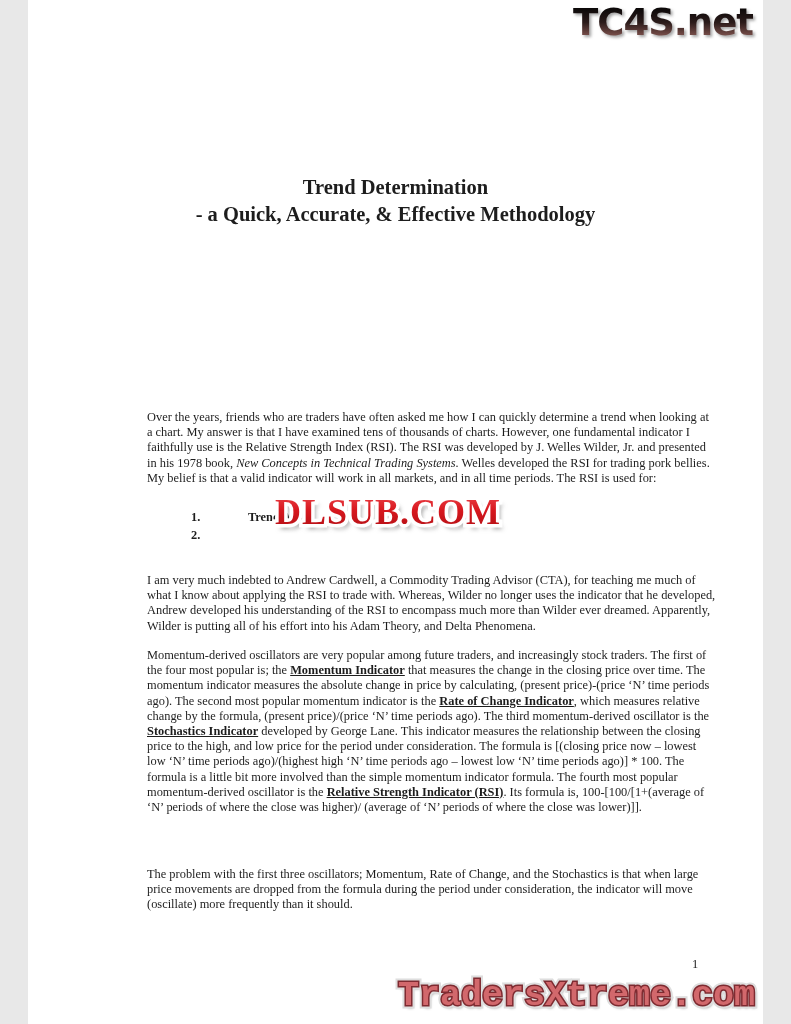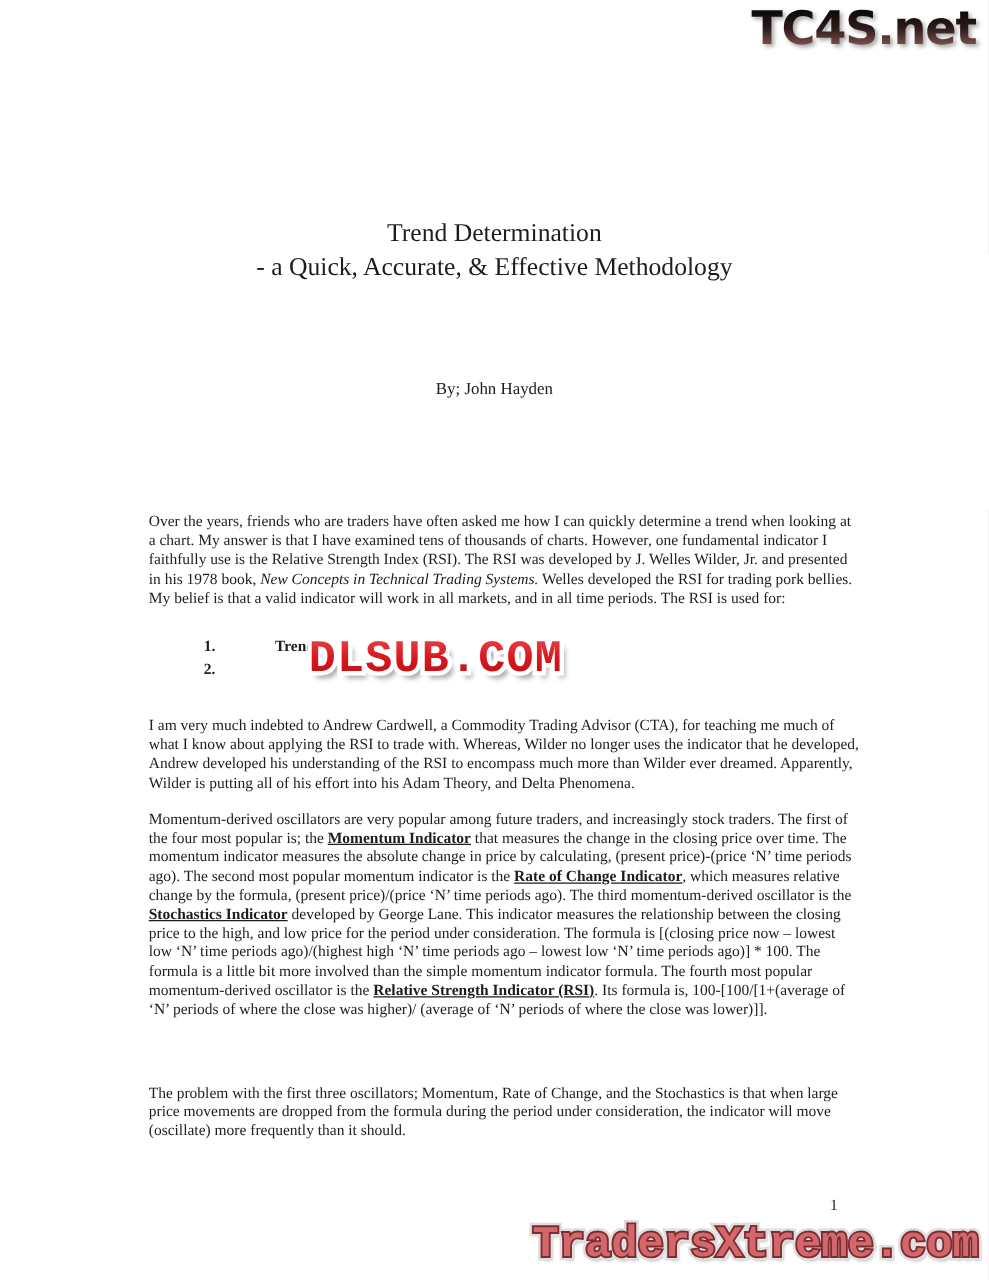--- a/index.html
+++ b/index.html
@@ -1,34 +1,34 @@
 <!DOCTYPE html>
 <html><head>
 <meta charset="utf-8">
 <style>
   html,body { margin:0; padding:0; background:#e8e8e8; }
   .page {
-    position:relative; width:791px; height:1024px; margin:0 auto;
+    position:relative; width:735px; height:1024px; margin:0 auto;
     background:#ffffff; overflow:hidden;
     font-family:"Liberation Serif", serif; color:#1d1d1d;
   }
 
   
   .header-logo {
     position:absolute; top:1px; right:10px;
     font-family:"DejaVu Sans", sans-serif; font-weight:bold;
     font-size:37px; letter-spacing:-1px; white-space:nowrap;
     background:linear-gradient(180deg,#050505 10%,#2b1b1a 50%,#96625c 92%);
     -webkit-background-clip:text; background-clip:text; color:transparent;
     filter:drop-shadow(2px 2px 1.5px rgba(90,90,90,0.55));
   }
 
   .title {
     position:absolute; top:174px; left:0; width:100%;
-    text-align:center; font-size:20.5px; line-height:26.5px; font-weight:normal;
+    text-align:center; font-size:20.5px; line-height:26.5px; font-weight:bold;
   }
   .byline {
     position:absolute; top:303px; left:0; width:100%;
     text-align:center; font-size:13.5px;
   }
 
   .para {
     position:absolute; left:115px; width:569px;
     font-size:12.4px; line-height:15.2px; margin:4px; text-align:left;
   }
@@ -40,22 +40,22 @@
     font-size:12.4px; line-height:17.5px;
   }
   .li { display:flex; }
   .num { width:57px; font-weight:bold; }
   .lbl-bold { font-weight:bold; }
   .lbl-rest { font-weight:normal; }
 
   
   .watermark { position:absolute; left:247px; top:491px; width:300px; height:44px; z-index:6; }
   .wm-layer {
-    position:absolute; left:0; top:16px; white-space:nowrap;
-    font-family:Liberation Mono, monospace; font-weight:bold;
+    position:absolute; left:0; top:0; white-space:nowrap;
+    font-family:Liberation Serif, serif; font-weight:bold;
     font-size:36px; letter-spacing:1px; line-height:42px;
   }
   .wm-back {
     color:#ffffff; -webkit-text-stroke:7px #ffffff;
     text-shadow:4px 5px 4px rgba(110,110,110,0.65);
   }
   .wm-front {
     background:linear-gradient(180deg,#ef4a50 0%,#d8181f 45%,#ad0e13 100%);
     -webkit-background-clip:text; background-clip:text; color:transparent;
   }
@@ -78,21 +78,20 @@
 
 <div class="page">
 
   <div class="header-logo">TC4S.net</div>
 
   <div class="title">
     <span>Trend Determination</span><br>
     <span>- a Quick, Accurate, &amp; Effective Methodology</span>
   </div>
 
-  <div class="byline">By; John Hayden</div>
 
   <p class="para" style="top:406px"><span>Over the years, friends who are traders have often asked me how I can quickly determine a trend when looking at a chart. My answer is that I have examined tens of thousands of charts. However, one fundamental indicator I faithfully use is the Relative Strength Index (RSI). The RSI was developed by J. Welles Wilder, Jr. and presented in his 1978 book, </span><span class="it">New Concepts in Technical Trading Systems.</span><span> Welles developed the RSI for trading pork bellies. My belief is that a valid indicator will work in all markets, and in all time periods.  The RSI is used for:</span></p>
 
   <div class="list">
     <div class="li">
       <span class="num">1.</span>
       <span class="lbl"><span class="lbl-bold">Trend A</span><span class="lbl-rest"></span></span>
     </div>
     <div class="li">
       <span class="num">2.</span>

